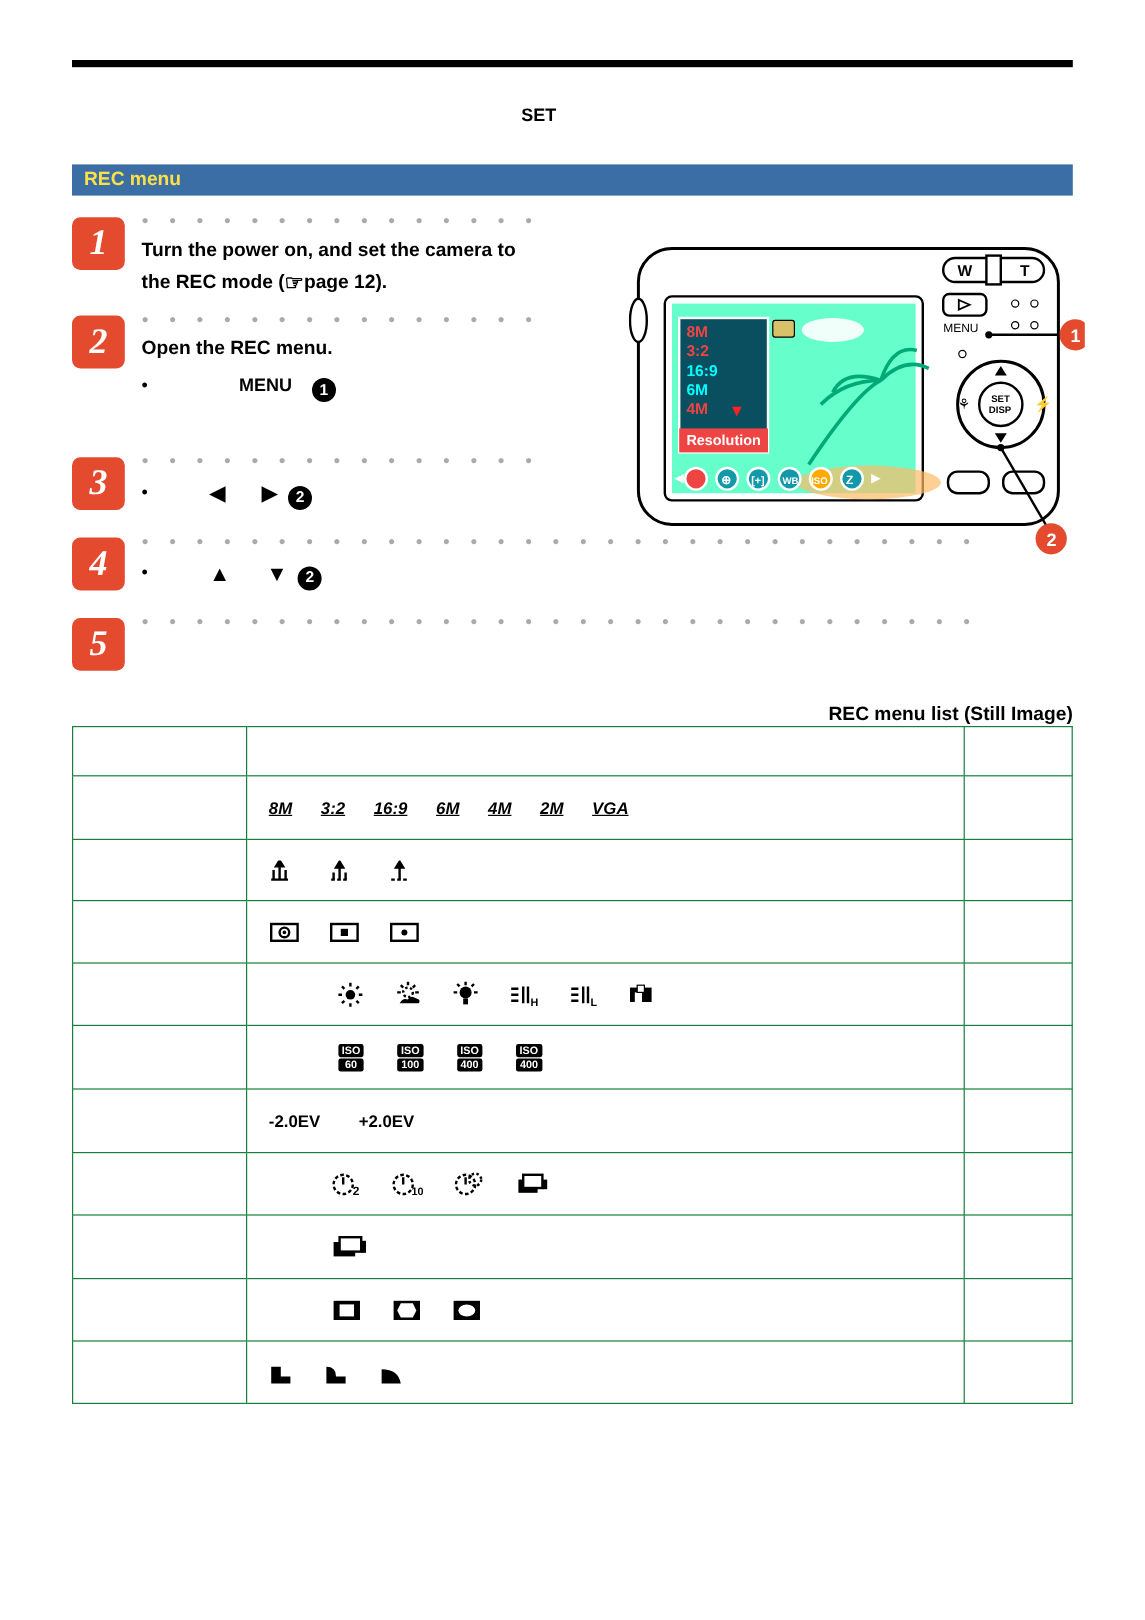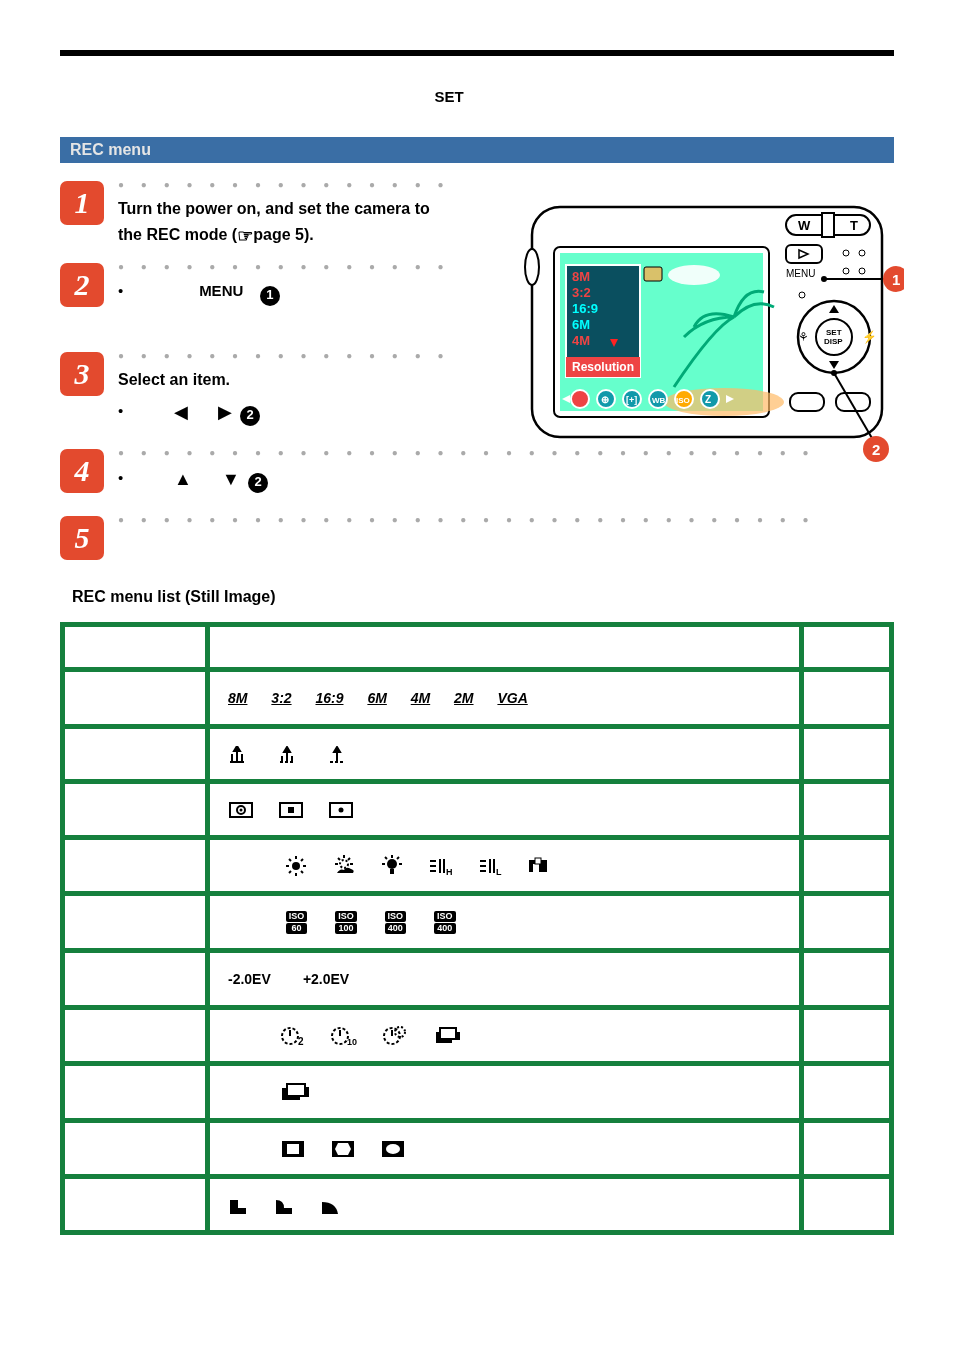--- a/index.html
+++ b/index.html
@@ -29,21 +29,21 @@
     margin: 0 0 28px 0;
     color: #fff; 
   }
   .intro-visible {
     font-size: 15px;
     line-height: 1.5;
     color: #000;
   }
   .bar {
     background: #3a6ea5;
-    color: #e5e5e5;
+    color: #fde047;
     font-weight: bold;
     font-size: 16px;
     padding: 4px 10px;
     margin: 6px 0 14px 0;
   }
   .steps-area {
     position: relative;
   }
   .step {
     display: flex;
@@ -105,29 +105,30 @@
   .circ {
     display:inline-flex; width:20px; height:20px; border-radius:50%;
     background:#000; color:#fff; font-weight:bold; font-size:13px;
     align-items:center; justify-content:center;
     vertical-align: -3px;
   }
   .arrow-glyph { font-size:18px; vertical-align:-2px; }
   .subhead {
     font-weight: bold;
     font-size: 16px;
-    margin: 28px 0 16px 12px;
+    margin: 28px 0 0 12px;
+    text-align: right;
   }
   table.menu {
     border-collapse: collapse;
     width: 100%;
     font-size: 14px;
   }
   table.menu th, table.menu td {
-    border: 5px solid #15803d;
+    border: 1px solid #15803d;
     padding: 12px 8px;
     text-align: left;
     vertical-align: middle;
   }
   table.menu th {
     color:#fff;
     font-weight:bold;
   }
   .col-item { width: 145px; }
   .col-page { width: 90px; }
@@ -249,40 +250,40 @@
       <circle cx="310" cy="186" r="3" fill="#000"></circle>
       <circle cx="352" cy="262" r="13" fill="#e34a2e"></circle>
       <text x="348" y="268" fill="#fff" font-size="15" font-weight="bold">2</text>
     </svg>
 
     <div class="step">
       <div class="step-badge">1</div>
       <div class="step-body" style="max-width:340px">
         <div class="dots">● ● ● ● ● ● ● ● ● ● ● ● ● ● ● ● ● ● ● ● ● ● ● ● ● ● ● ● ● ● ● ●</div>
         <p class="step-head">
-          <span>Turn the power on, and set the camera to the REC mode (</span><span class="finger">☞</span><span>page 5).</span>
+          <span>Turn the power on, and set the camera to the REC mode (</span><span class="finger">☞</span><span>page 12).</span>
         </p>
       </div>
     </div>
 
     <div class="step">
       <div class="step-badge">2</div>
       <div class="step-body" style="max-width:340px">
         <div class="dots">● ● ● ● ● ● ● ● ● ● ● ● ● ● ● ● ● ● ● ● ● ● ● ● ● ● ● ● ● ● ● ●</div>
+        <p class="step-head">Open the REC menu.</p>
         <p class="step-sub">
           •&nbsp;&nbsp;<span class="hidden-label">Press the </span><b>MENU</b>&nbsp;&nbsp;&nbsp;&nbsp;<span class="circ">1</span><span class="hidden-label"> button, then use the four-way control to select the REC menu.</span>
         </p>
       </div>
     </div>
 
     <div class="step">
       <div class="step-badge">3</div>
       <div class="step-body" style="max-width:340px">
         <div class="dots">● ● ● ● ● ● ● ● ● ● ● ● ● ● ● ● ● ● ● ● ● ● ● ● ● ● ● ● ● ● ● ●</div>
-        <p class="step-head">Select an item.</p>
         <p class="step-sub">
           •&nbsp;&nbsp;<span class="hidden-label">Press </span><span class="arrow-glyph">◀</span><span class="hidden-label"> or </span>&nbsp;&nbsp;<span class="arrow-glyph">▶</span>&nbsp;&nbsp;<span class="circ">2</span><span class="hidden-label"> to select a menu item.</span>
         </p>
       </div>
     </div>
 
     <div class="step">
       <div class="step-badge">4</div>
       <div class="step-body">
         <div class="dots" style="max-width:700px">● ● ● ● ● ● ● ● ● ● ● ● ● ● ● ● ● ● ● ● ● ● ● ● ● ● ● ● ● ● ● ● ● ● ● ● ● ● ● ● ● ● ● ● ● ● ● ● ● ● ● ● ● ● ● ● ● ● ● ● ● ● ● ● ● ●</div>

